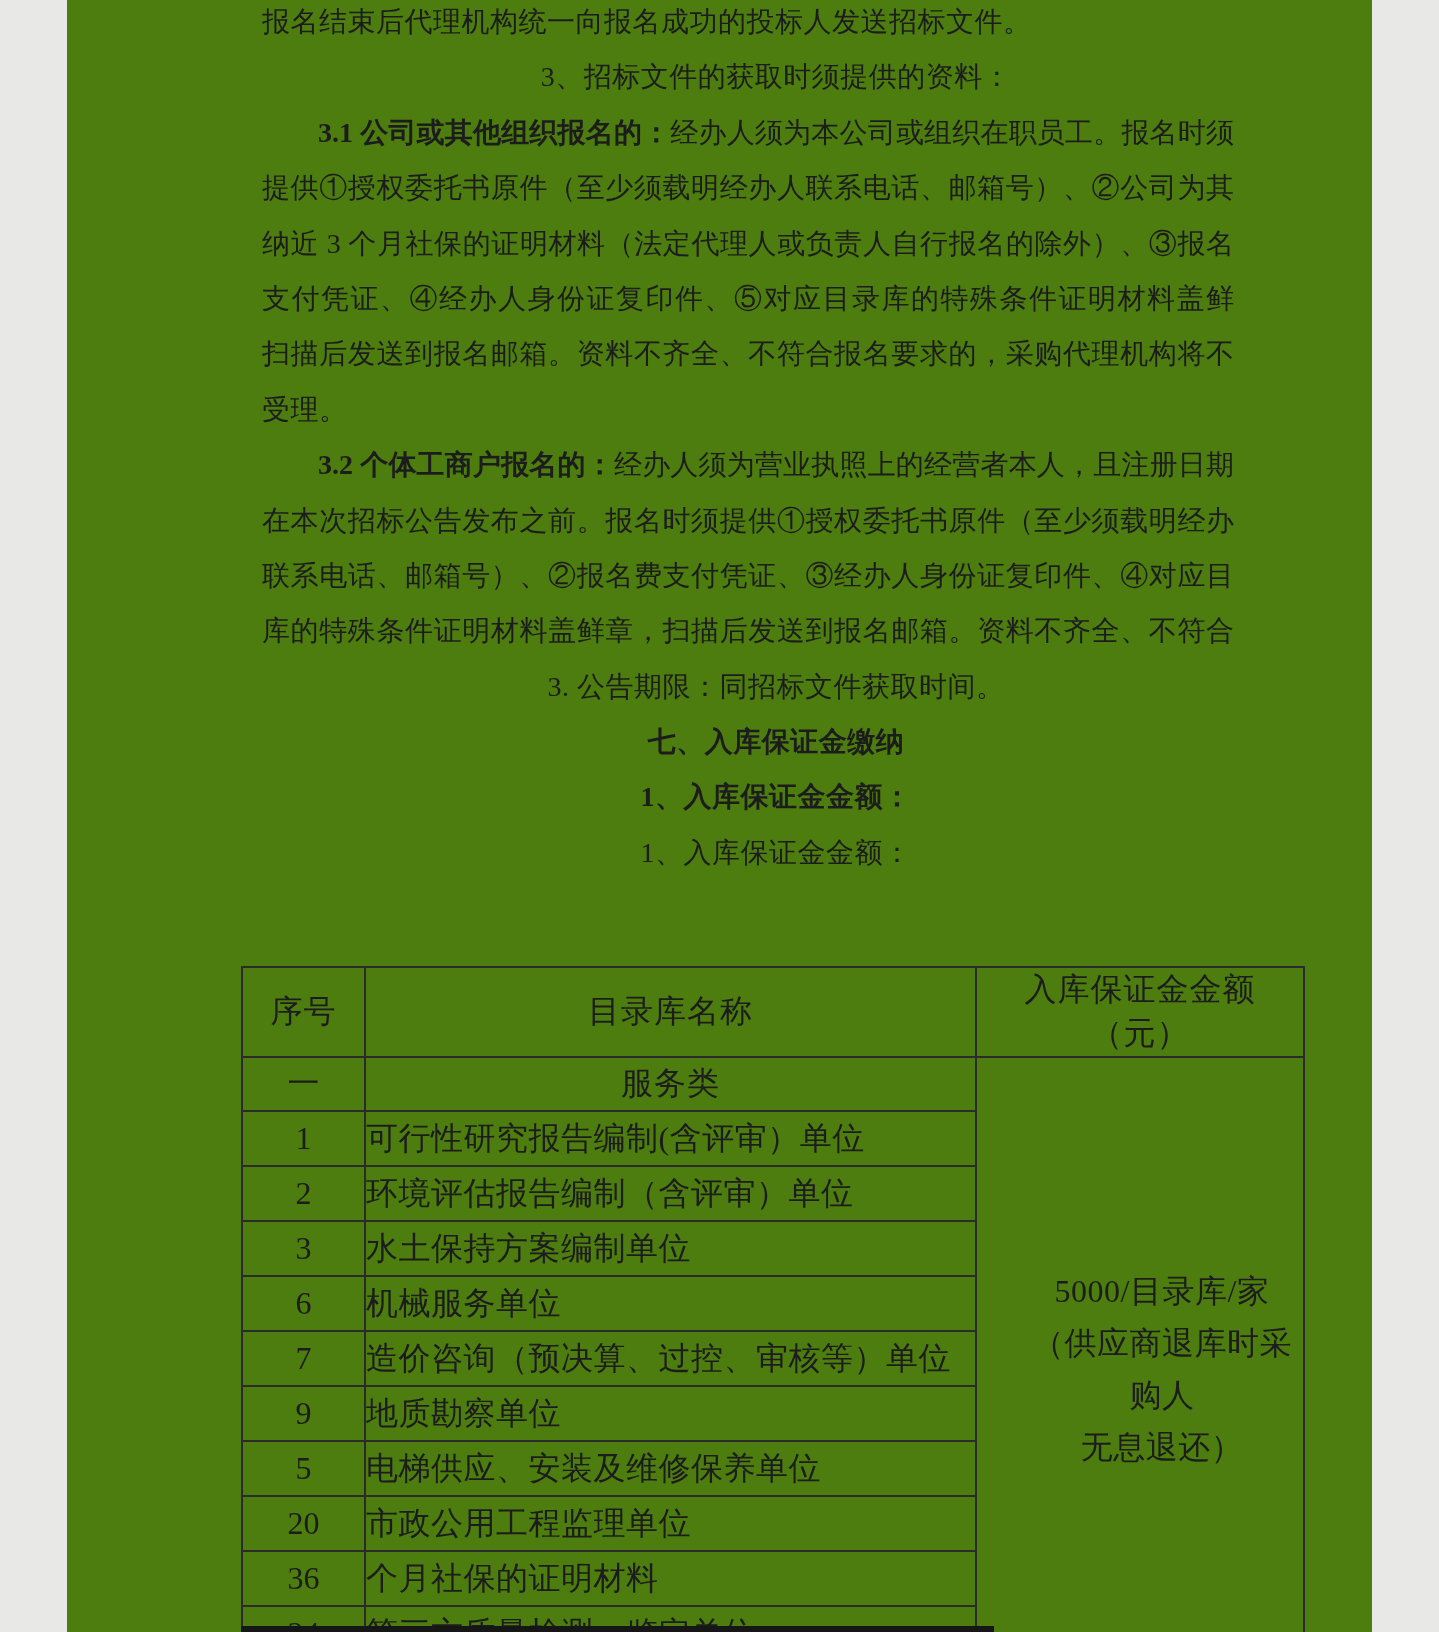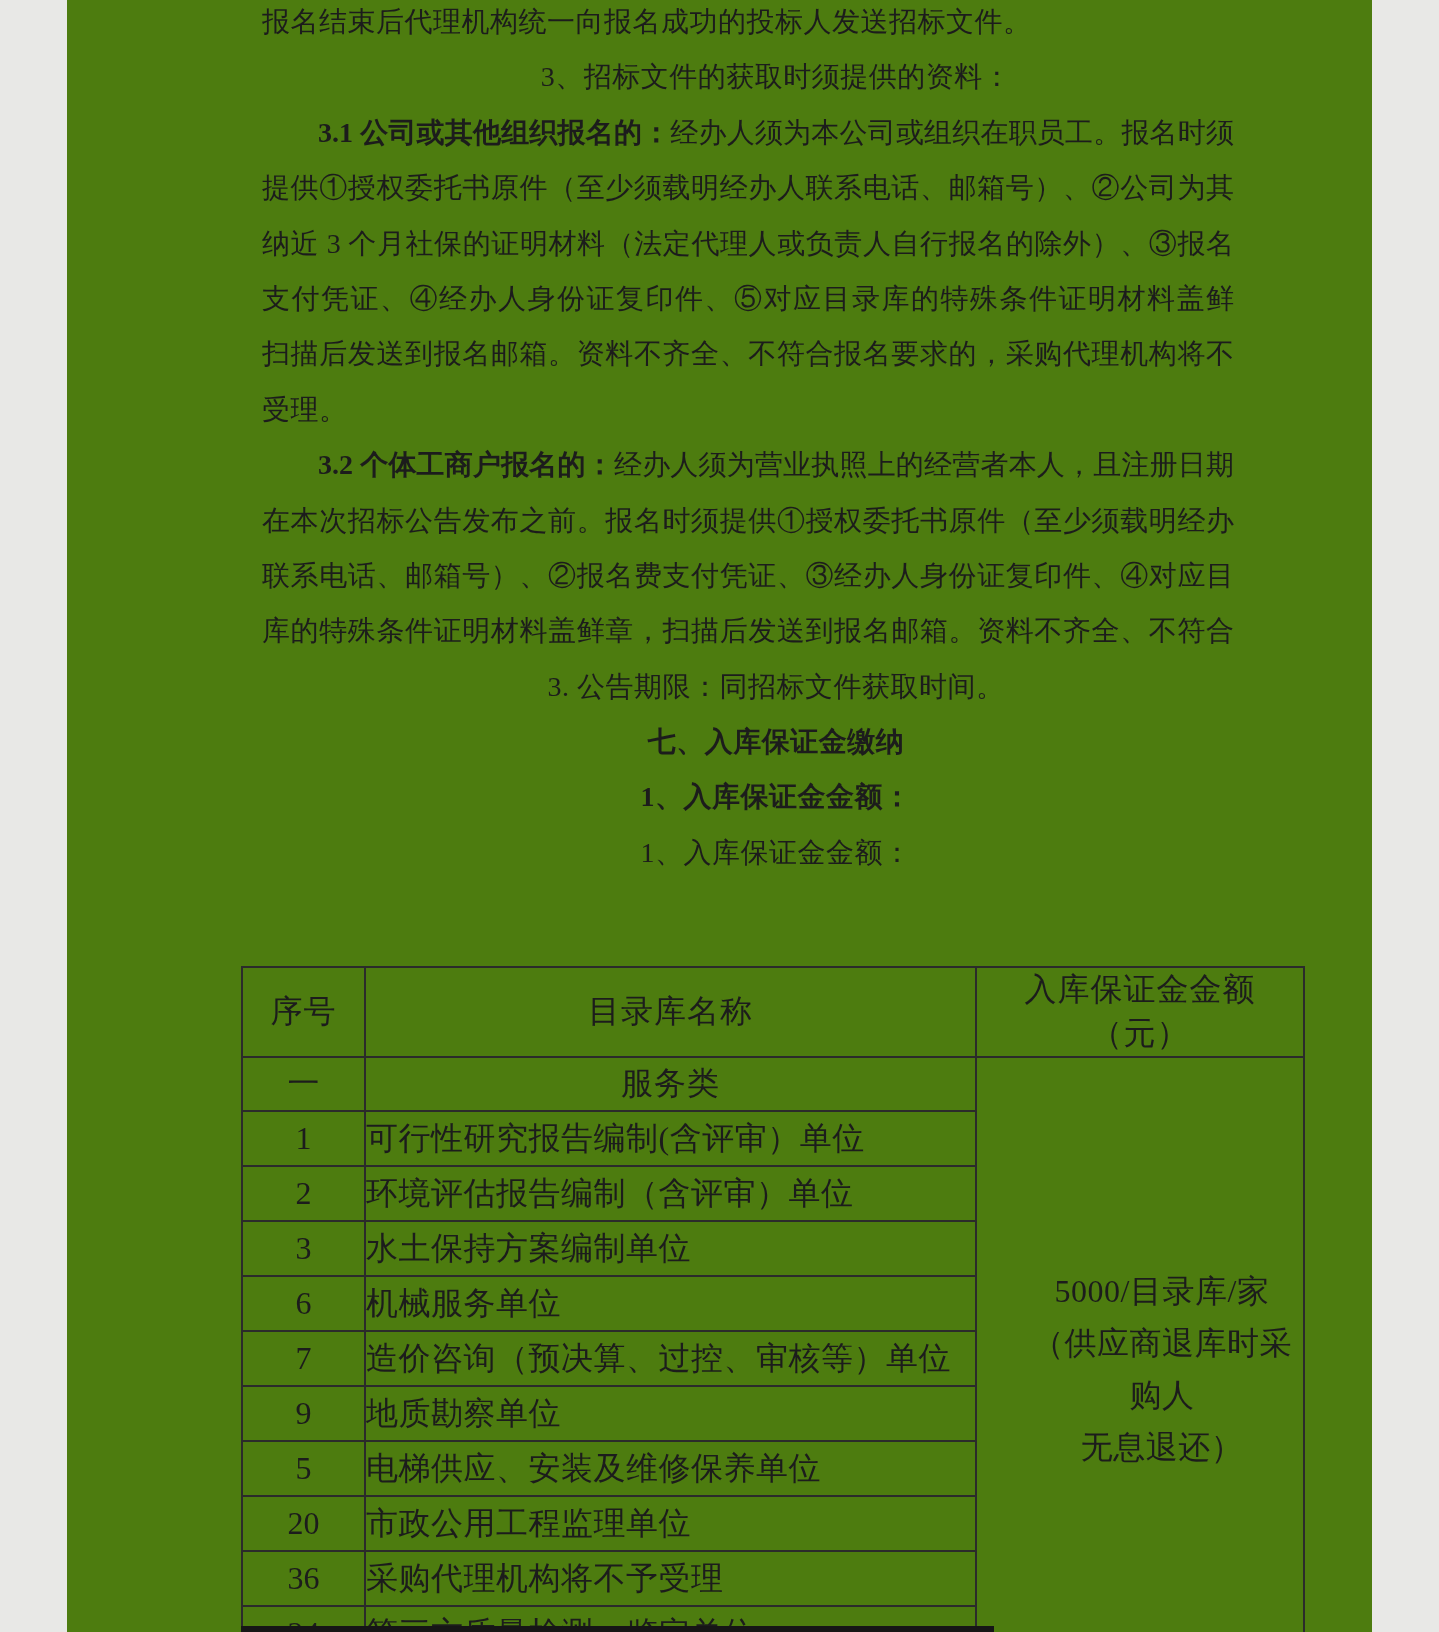--- a/index.html
+++ b/index.html
@@ -141,21 +141,21 @@
       <tr class="data">
         <td class="no-cell">5</td>
         <td class="name-cell">电梯供应、安装及维修保养单位</td>
       </tr>
       <tr class="data">
         <td class="no-cell">20</td>
         <td class="name-cell">市政公用工程监理单位</td>
       </tr>
       <tr class="data">
         <td class="no-cell">36</td>
-        <td class="name-cell">采购代理机构将不予受理</td>
+        <td class="name-cell">个月社保的证明材料</td>
       </tr>
       <tr class="data">
         <td class="no-cell">24</td>
         <td class="name-cell">第三方质量检测、鉴定单位</td>
       </tr>
       <tr class="filler">
         <td></td>
         <td></td>
       </tr>
     </tbody>

